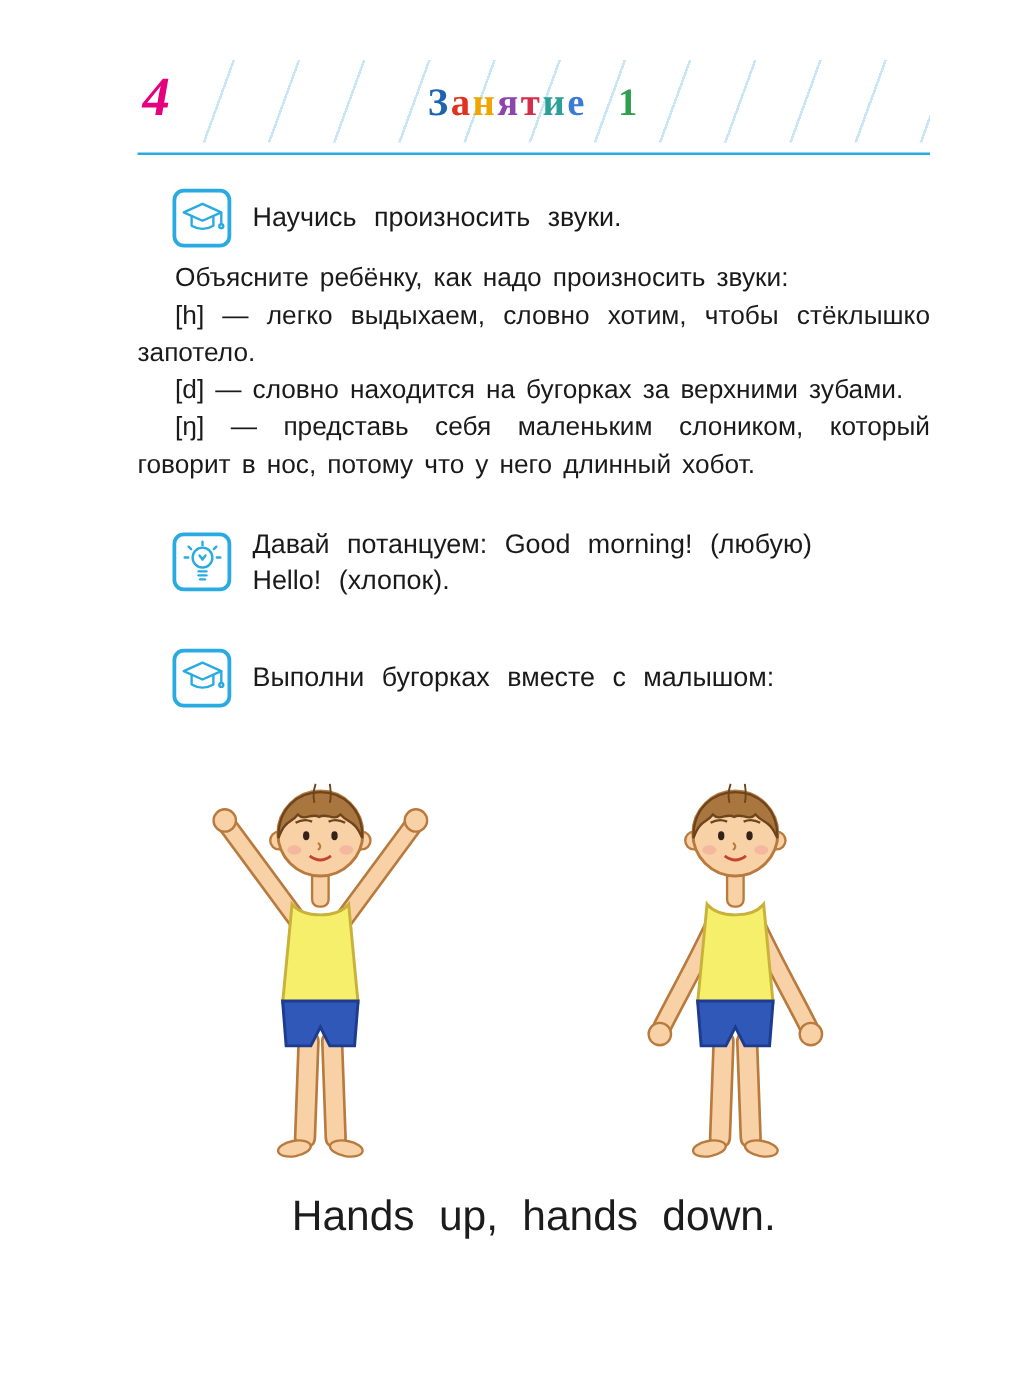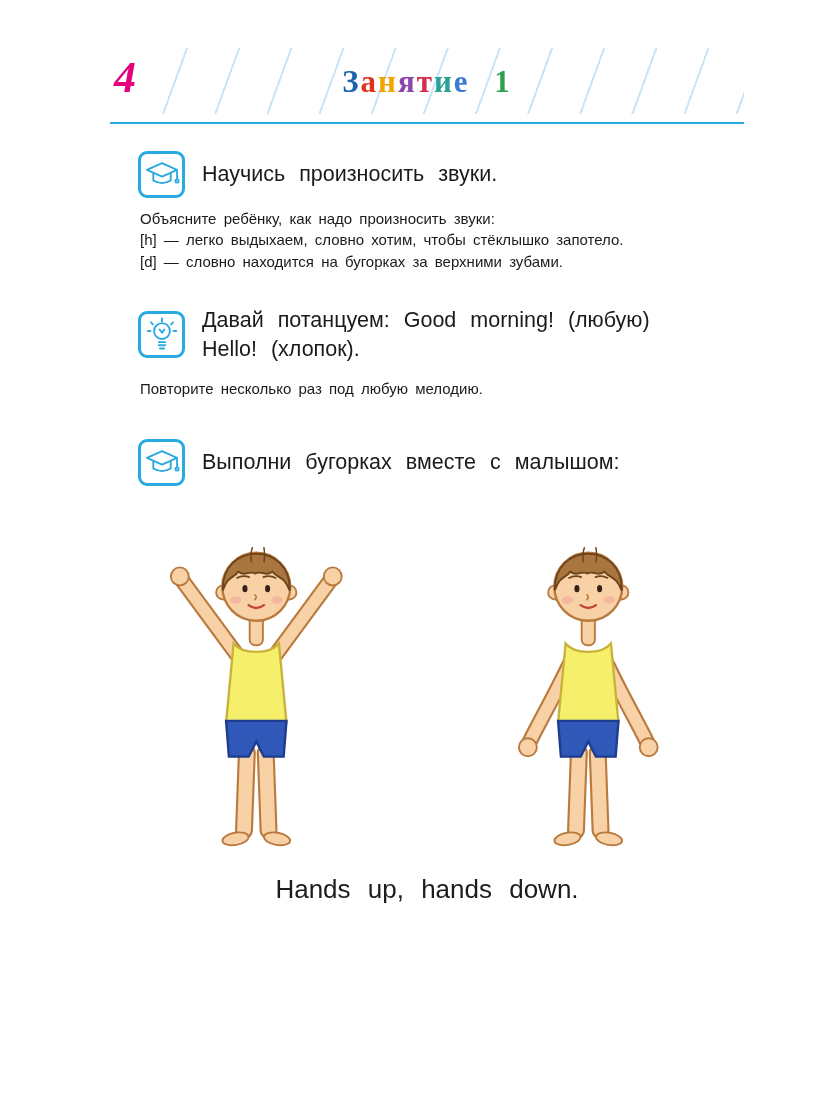--- a/index.html
+++ b/index.html
@@ -33,30 +33,30 @@
     width:47px;height:47px;box-sizing:border-box;border:3px solid #29abe2;
     border-radius:9px;flex:0 0 auto;display:flex;align-items:center;justify-content:center;
     background:#fff;
   }
   .icon-box svg{display:block;}
   h2.heading{
     margin:0;font-size:21.5px;font-weight:400;word-spacing:8px;line-height:1.35;
   }
   .heading-big{font-size:23px;word-spacing:9px;line-height:1.5;}
   .paragraphs p{
-    margin:0;font-size:15px;line-height:1.42;text-align:justify;
+    margin:0;font-size:21px;line-height:1.42;text-align:justify;
     text-indent:30px;word-spacing:3px;
   }
   .note{margin-top:14px;}
 
   
   .illustrations{display:flex;justify-content:center;gap:96px;margin:22px 0 4px;}
   .boy-svg{width:236px;height:352px;}
   .caption{
-    text-align:center;font-size:26px;word-spacing:10px;margin-top:14px;color:#1c1c1c;
+    text-align:center;font-size:34px;word-spacing:10px;margin-top:14px;color:#1c1c1c;
   }
 </style>
 </head>
 <body>
 
 <div class="page">
 
   <header class="header">
     <div class="hatch"></div>
     <span class="page-number" style="color: rgb(229, 0, 125);">4</span>
@@ -73,20 +73,21 @@
           <path d="M43 18 L43 29"></path>
           <circle cx="43" cy="31.5" r="2"></circle>
         </svg>
       </div>
       <h2 class="heading">Научись произносить звуки.</h2>
     </div>
     <div class="paragraphs">
       <p>Объясните ребёнку, как надо произносить звуки:</p>
       <p>[h] — легко выдыхаем, словно хотим, чтобы стёклышко запотело.</p>
       <p>[d] — словно находится на бугорках за верхними зубами.</p>
+      <p>[ŋ] — представь себя маленьким слоником, который говорит в нос, потому что у него длинный хобот.</p>
     </div>
   </section>
 
   <section style="margin-top:34px;">
     <div class="section-head">
       <div class="icon-box">
         <svg viewBox="0 0 48 48" width="38" height="38" fill="none" stroke="#29abe2" stroke-width="2.4" stroke-linecap="round" stroke-linejoin="round">
           <circle cx="24" cy="19" r="10"></circle>
           <path d="M24 3 L24 6.5"></path>
           <path d="M10 8 L12.5 10.5"></path>
@@ -96,23 +97,20 @@
           <path d="M20 33 L28 33"></path>
           <path d="M20 37 L28 37"></path>
           <path d="M21.5 41 L26.5 41"></path>
           <path d="M21 17 L24 21 L27 17"></path>
         </svg>
       </div>
       <h2 class="heading heading-big">
         <span style="display:block">Давай потанцуем: Good morning! (любую)</span>
         <span style="display:block">Hello! (хлопок).</span>
       </h2>
-    </div>
-    <div class="paragraphs note">
-      <p>Повторите несколько раз под любую мелодию.</p>
     </div>
   </section>
 
   <section style="margin-top:40px;">
     <div class="section-head">
       <div class="icon-box">
         <svg viewBox="0 0 48 48" width="38" height="38" fill="none" stroke="#29abe2" stroke-width="2.4" stroke-linecap="round" stroke-linejoin="round">
           <path d="M24 9 L43 17.5 L24 26 L5 17.5 Z"></path>
           <path d="M13 21.5 L13 31 Q24 37.5 35 31 L35 21.5"></path>
           <path d="M43 18 L43 29"></path>

